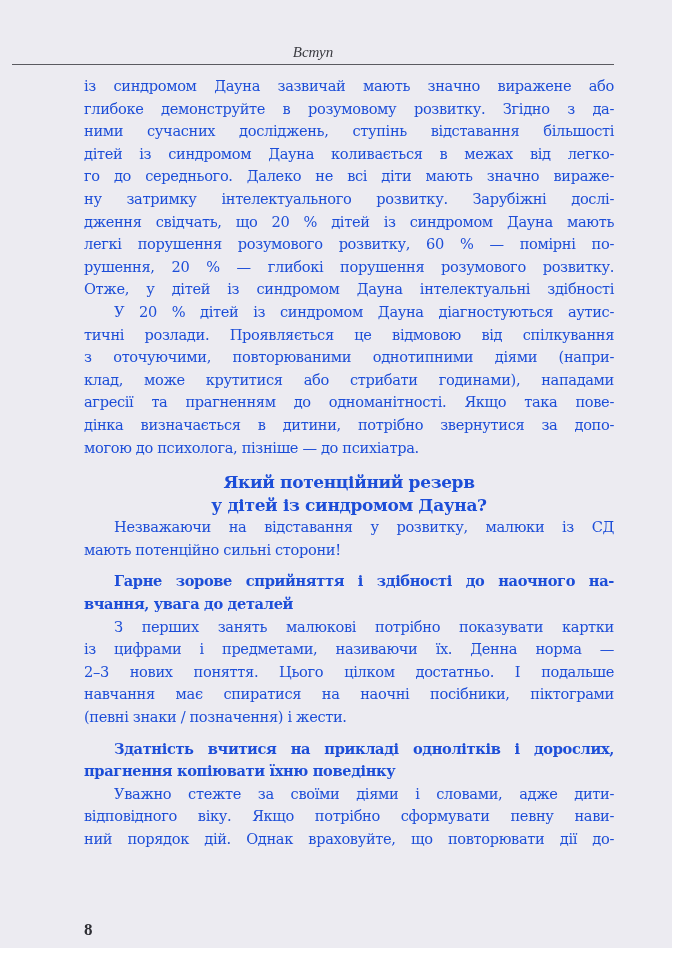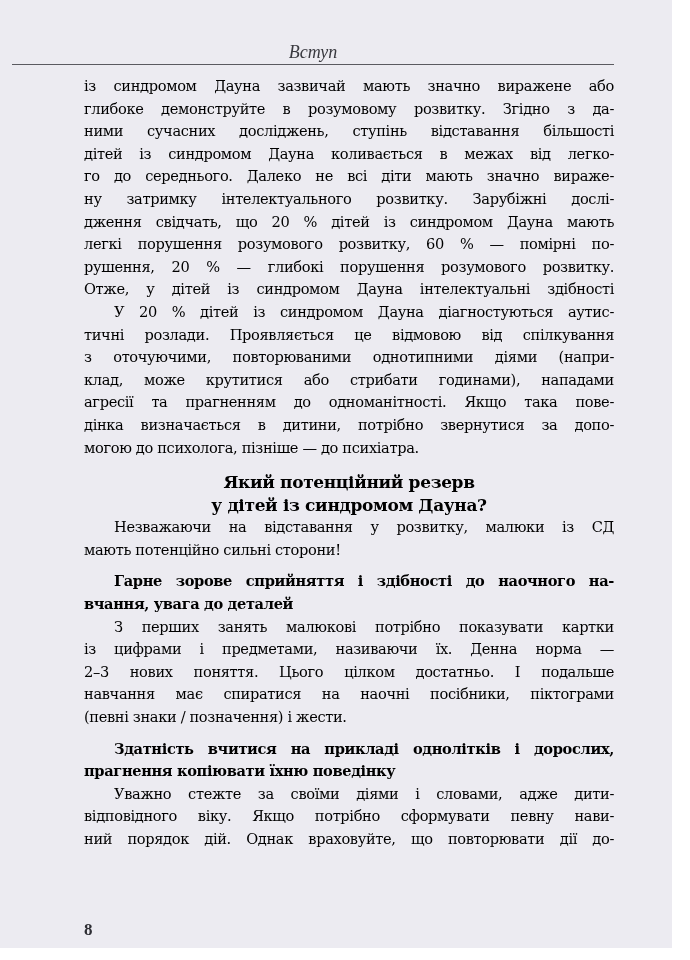--- a/index.html
+++ b/index.html
@@ -24,33 +24,33 @@
     .running-head {
       position: absolute;
       left: 12px;
       top: 40px;
       width: 602px;
       height: 24px;
       border-bottom: 1.5px solid #5a5a60;
       text-align: center;
       font-family: "Liberation Serif", serif;
       font-style: italic;
-      font-size: 18px;
+      font-size: 15px;
       color: #3a3a40;
       line-height: 24px;
     }
     .text-block {
       position: absolute;
       left: 84px;
       top: 75px;
       width: 530px;
       font-family: "DejaVu Serif", serif;
       font-size: 14.6px;
       line-height: 22.6px;
-      color: #000000;
+      color: #1d4ed8;
       letter-spacing: -0.35px;
     }
     .text-block p {
       margin: 0;
       text-align: justify;
       text-align-last: justify;
     }
     .text-block p .ln {
       display: block;
       text-align: justify;

